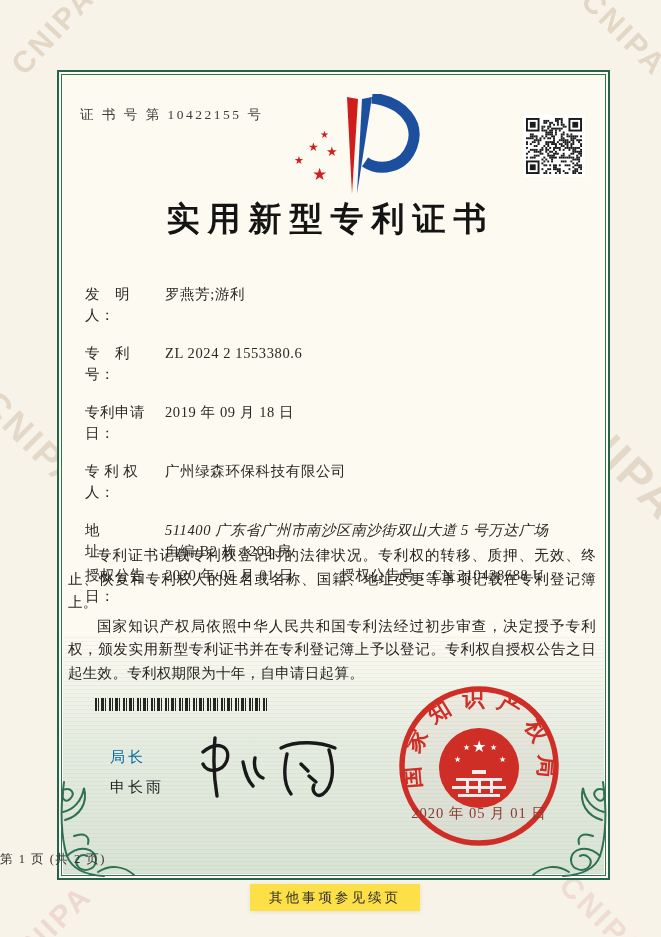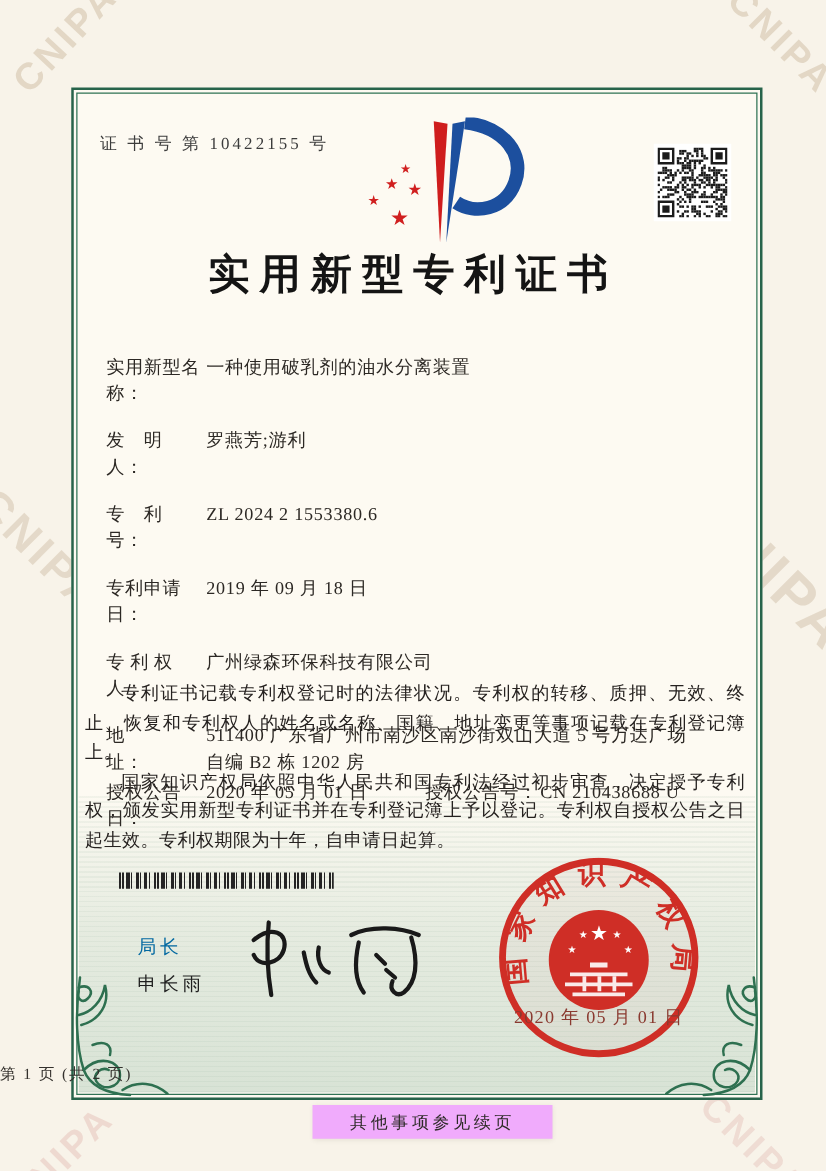--- a/index.html
+++ b/index.html
@@ -53,21 +53,21 @@
       #242424 3px 4px,rgba(0,0,0,0) 4px 6px,#242424 6px 9px,rgba(0,0,0,0) 9px 10px,
       #242424 10px 11px,rgba(0,0,0,0) 11px 14px);}
   .sig-title{position:absolute;left:110px;top:748px;font-size:15px;letter-spacing:3px;
              font-family:Liberation Sans, sans-serif;color:#0369a1;}
   .sig-name{position:absolute;left:110px;top:778px;font-size:15px;letter-spacing:3px;
             font-family:"Liberation Sans",sans-serif;color:#1f1f1f;}
   .sig-hand{position:absolute;left:195px;top:728px;}
   .seal{position:absolute;left:392px;top:686px;}
   .page-foot{position:absolute;left:0;right:0;top:851px;
              font-size:12.5px;letter-spacing:1.5px;color:#33302c;}
-  .cont-tab{position:absolute;left:250px;top:884px;width:192px;height:27px;background:#f0abfc;
+  .cont-tab{position:absolute;left:250px;top:884px;width:170px;height:27px;background:#fde047;
             text-align:center;line-height:27px;font-size:13.5px;letter-spacing:3px;color:#2e2b28;
             box-shadow:0 1px 4px rgba(60,60,40,.10);}
 </style>
 </head>
 <body>
 
 <div class="page">
 
   <span class="wm wm-tl">CNIPA</span>
   <span class="wm wm-tr">CNIPA</span>
@@ -438,43 +438,39 @@
           <rect x="27" y="28" width="1" height="1"></rect>
           <rect x="28" y="28" width="1" height="1"></rect>
         </g>
     </svg>
   </div>
 
   <div class="doc-title">实用新型专利证书</div>
 
   <div class="fields">
     <div class="frow">
-      <span class="lbl">实用新型名称：</span>
-      <span class="val">一种使用破乳剂的油水分离装置</span>
-    </div>
-    <div class="frow">
       <span class="lbl">发　明　人：</span>
       <span class="val">罗燕芳;游利</span>
     </div>
     <div class="frow">
       <span class="lbl">专　利　号：</span>
       <span class="val">ZL 2024 2 1553380.6</span>
     </div>
     <div class="frow">
       <span class="lbl">专利申请日：</span>
       <span class="val">2019 年 09 月 18 日</span>
     </div>
     <div class="frow">
       <span class="lbl">专 利 权 人：</span>
       <span class="val">广州绿森环保科技有限公司</span>
     </div>
     <div class="frow addr">
       <span class="lbl">地　　　址：</span>
       <span class="val">
-        <span style="display:block;">511400 广东省广州市南沙区南沙街双山大道 5 号万达广场</span>
+        <span style="display:block;font-style:italic;">511400 广东省广州市南沙区南沙街双山大道 5 号万达广场</span>
         <span style="display:block;">自编 B2 栋 1202 房</span>
       </span>
     </div>
     <div class="frow grant-pair">
       <span class="lbl">授权公告日：</span>
       <span class="val">2020 年 05 月 01 日</span>
       <span class="second">
         <span class="lbl2">授权公告号：</span>
         <span class="val">CN 210438688 U</span>
       </span>

